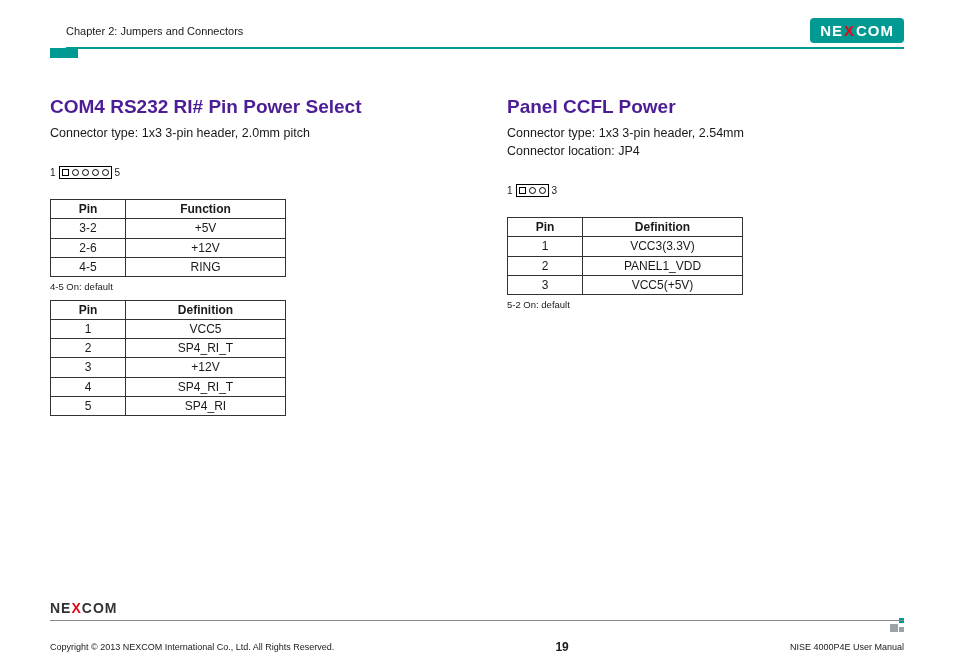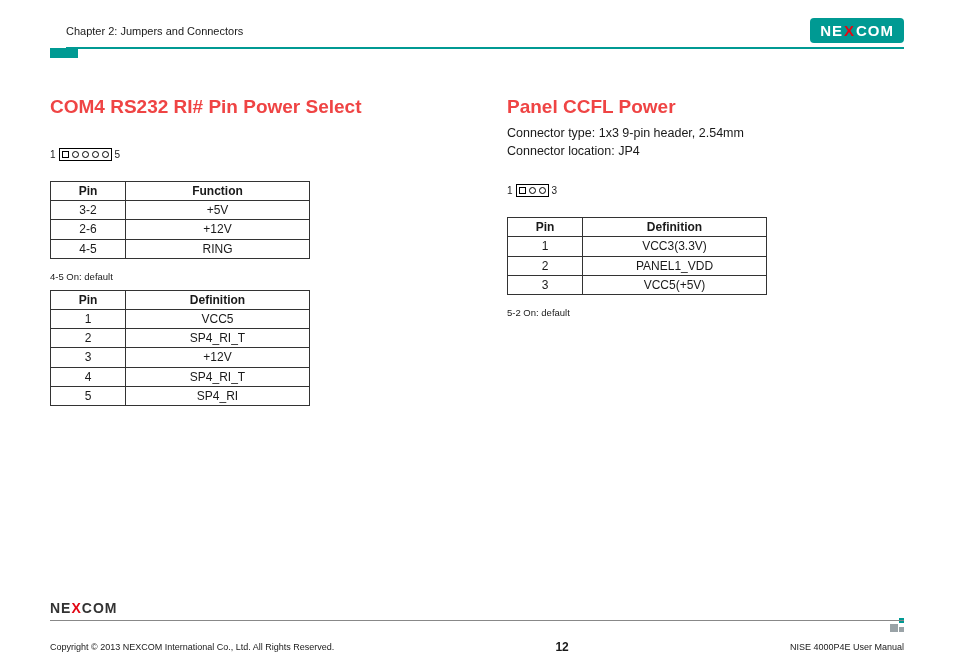--- a/index.html
+++ b/index.html
@@ -40,44 +40,44 @@
   }
   .content {
     display: flex;
     gap: 60px;
     margin-top: 38px;
   }
   .col { flex: 1; }
   .section-title {
     font-size: 19px;
     font-weight: 700;
-    color: #ef4444;
+    color: #4c1d95;
     margin-bottom: 6px;
   }
   .desc { font-size: 12.5px; line-height: 1.45; }
   .jumper-row {
     display: inline-flex;
     align-items: center;
     gap: 3px;
     margin: 24px 0 20px 0;
     font-size: 10px;
   }
   .jumper-box {
     display: inline-flex;
     border: 1px solid #000;
     padding: 2px;
     gap: 3px;
   }
   .pin-sq { width: 7px; height: 7px; border: 1px solid #000; }
   .pin-o  { width: 7px; height: 7px; border: 1px solid #000; border-radius: 50%; }
   table.pin {
     border-collapse: collapse;
-    width: 260px;
+    width: 236px;
     font-size: 12px;
-    margin-bottom: 12px;
+    margin-bottom: 4px;
   }
   table.pin th, table.pin td {
     border: 1px solid #333;
     padding: 1px 6px;
     text-align: center;
     line-height: 1.35;
   }
   table.pin th { font-weight: 700; }
   table.pin th:first-child, table.pin td:first-child { width: 75px; }
   .note { font-size: 9.5px; margin-bottom: 8px; }
@@ -117,20 +117,21 @@
         <span class="x">X</span>
         <span>COM</span>
     </div>
   </div>
   <div class="green-tab"></div>
 
   <div class="content">
 
     <div class="col">
       <div class="section-title">COM4 RS232 RI# Pin Power Select</div>
+      <div class="desc">Connector type: 1x3 3-pin header, 2.0mm pitch</div>
 
       <div class="jumper-row">
         <span>1</span>
         <span class="jumper-box">
           <span class="pin-sq"></span>
           <span class="pin-o"></span>
           <span class="pin-o"></span>
           <span class="pin-o"></span>
           <span class="pin-o"></span>
         </span>
@@ -188,21 +189,21 @@
             <tr>
               <td>5</td>
               <td>SP4_RI</td>
             </tr>
           </tbody>
       </table>
     </div>
 
     <div class="col">
       <div class="section-title">Panel CCFL Power</div>
-      <div class="desc">Connector type: 1x3 9-pin header, 2.54mm</div>
+      <div class="desc">Connector type: 1x3 3-pin header, 2.54mm</div>
       <div class="desc">Connector location: JP4</div>
 
       <div class="jumper-row">
         <span>1</span>
         <span class="jumper-box">
           <span class="pin-sq"></span>
           <span class="pin-o"></span>
           <span class="pin-o"></span>
         </span>
         <span>3</span>
@@ -244,16 +245,16 @@
 <div class="footer">
   <div class="footer-logo-row">
     <span class="footer-logo">
       <span>NE</span>
         <span class="nx-x">X</span>
         <span>COM</span>
     </span>
   </div>
   <div class="footer-line">
     <span>Copyright © 2013 NEXCOM International Co., Ltd. All Rights Reserved.</span>
-    <span class="page-num">12</span>
+    <span class="page-num">19</span>
     <span>NISE 4000P4E User Manual</span>
   </div>
 </div>
 
 </body></html>

